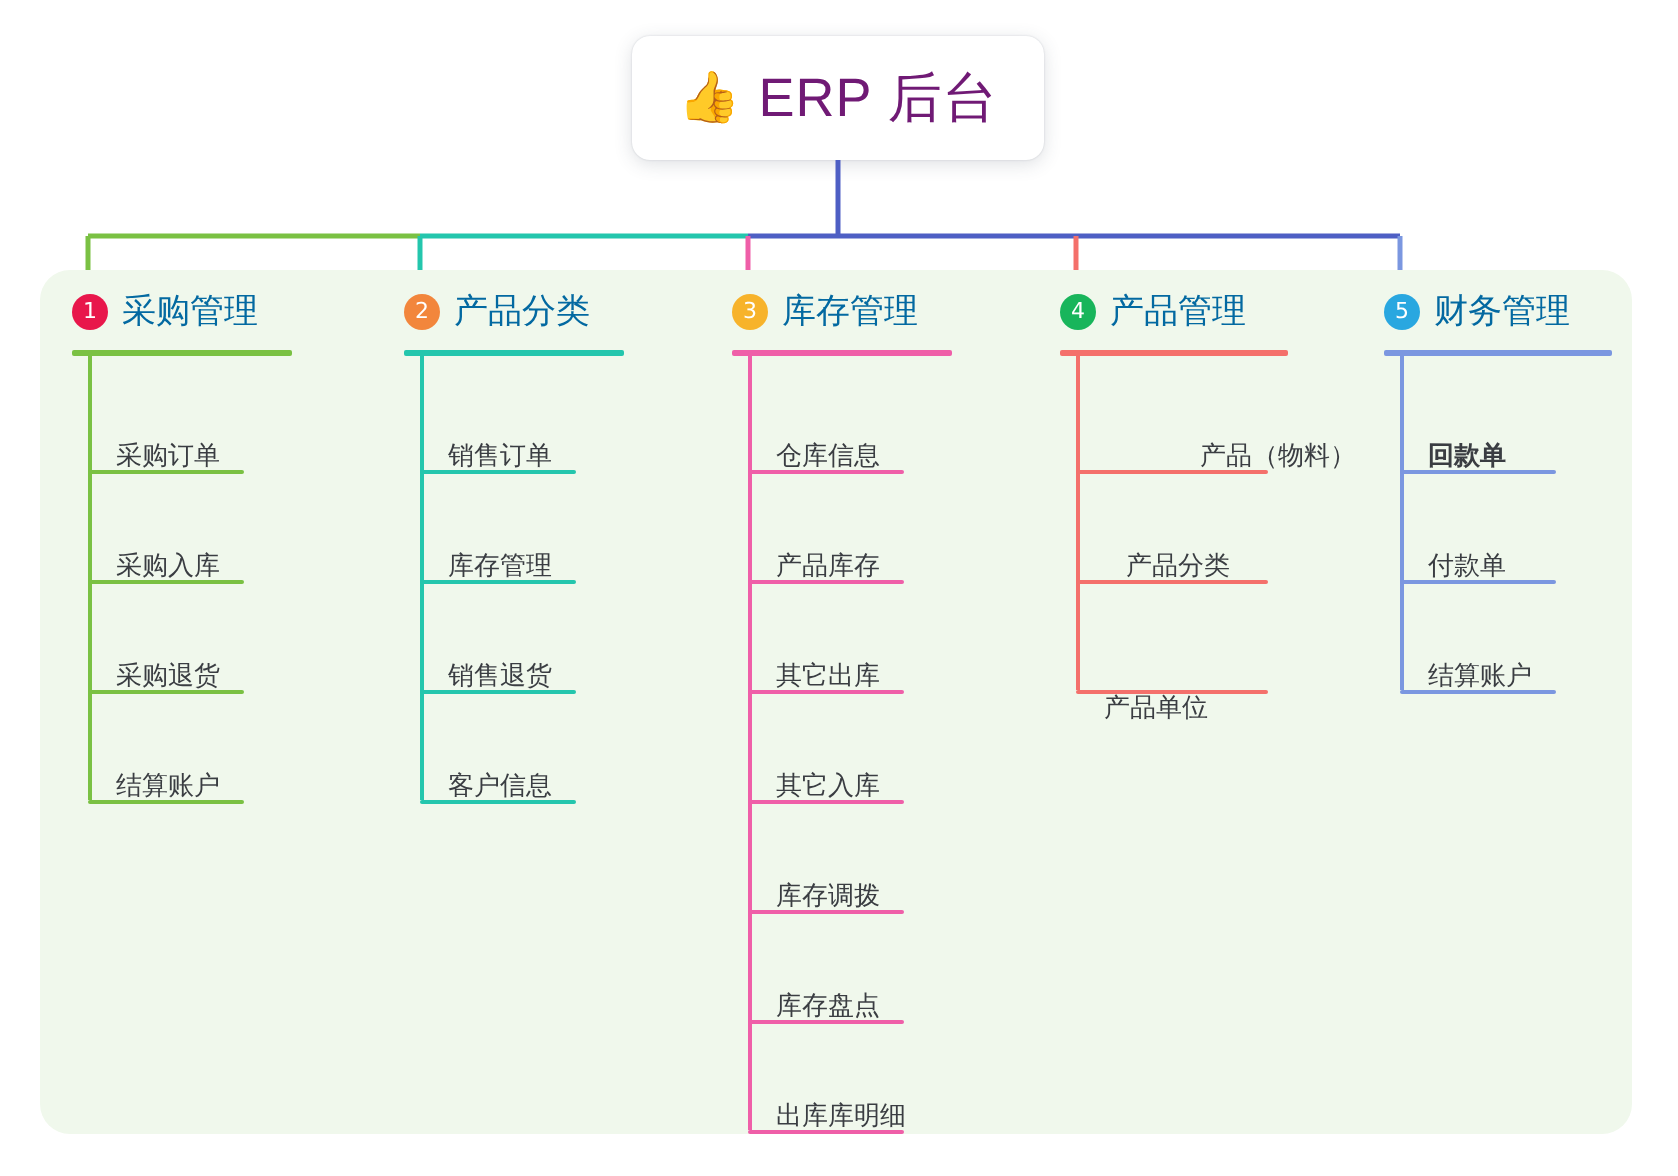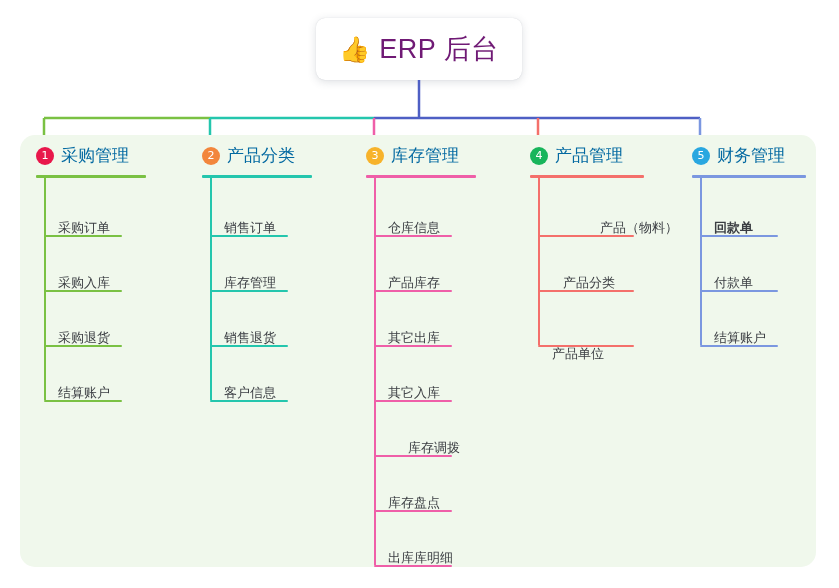--- a/index.html
+++ b/index.html
@@ -120,21 +120,21 @@
           <div class="head-rule" style="top: 40px; width: 110px; background: rgb(239, 95, 168);"></div>
           <div class="spine" style="left: 8px; top: 40px; height: 390px; background: rgb(239, 95, 168);"></div>
           <div class="leaf-text" style="left: 22px; top: 84px;">仓库信息</div>
           <div class="leaf-rule" style="left: 8px; top: 100px; width: 78px; background: rgb(239, 95, 168);"></div>
           <div class="leaf-text" style="left: 22px; top: 139px;">产品库存</div>
           <div class="leaf-rule" style="left: 8px; top: 155px; width: 78px; background: rgb(239, 95, 168);"></div>
           <div class="leaf-text" style="left: 22px; top: 194px; text-align: center;">其它出库</div>
           <div class="leaf-rule" style="left: 8px; top: 210px; width: 78px; background: rgb(239, 95, 168);"></div>
           <div class="leaf-text" style="left: 22px; top: 249px; text-align: center;">其它入库</div>
           <div class="leaf-rule" style="left: 8px; top: 265px; width: 78px; background: rgb(239, 95, 168);"></div>
-          <div class="leaf-text" style="left: 22px; top: 304px; margin-left: 20px;">库存调拨</div>
+          <div class="leaf-text" style="left: 22px; top: 304px;">库存调拨</div>
           <div class="leaf-rule" style="left: 8px; top: 320px; width: 78px; background: rgb(239, 95, 168);"></div>
           <div class="leaf-text" style="left: 22px; top: 359px;">库存盘点</div>
           <div class="leaf-rule" style="left: 8px; top: 375px; width: 78px; background: rgb(239, 95, 168);"></div>
           <div class="leaf-text" style="left: 22px; top: 414px;">出库库明细</div>
           <div class="leaf-rule" style="left: 8px; top: 430px; width: 78px; background: rgb(239, 95, 168);"></div>
         </div>
         <div class="col" style="left: 510px;">
           <div class="col-head">
             <span class="badge" style="background: rgb(24, 181, 91);">4</span>
             <span class="head-label">产品管理</span>

